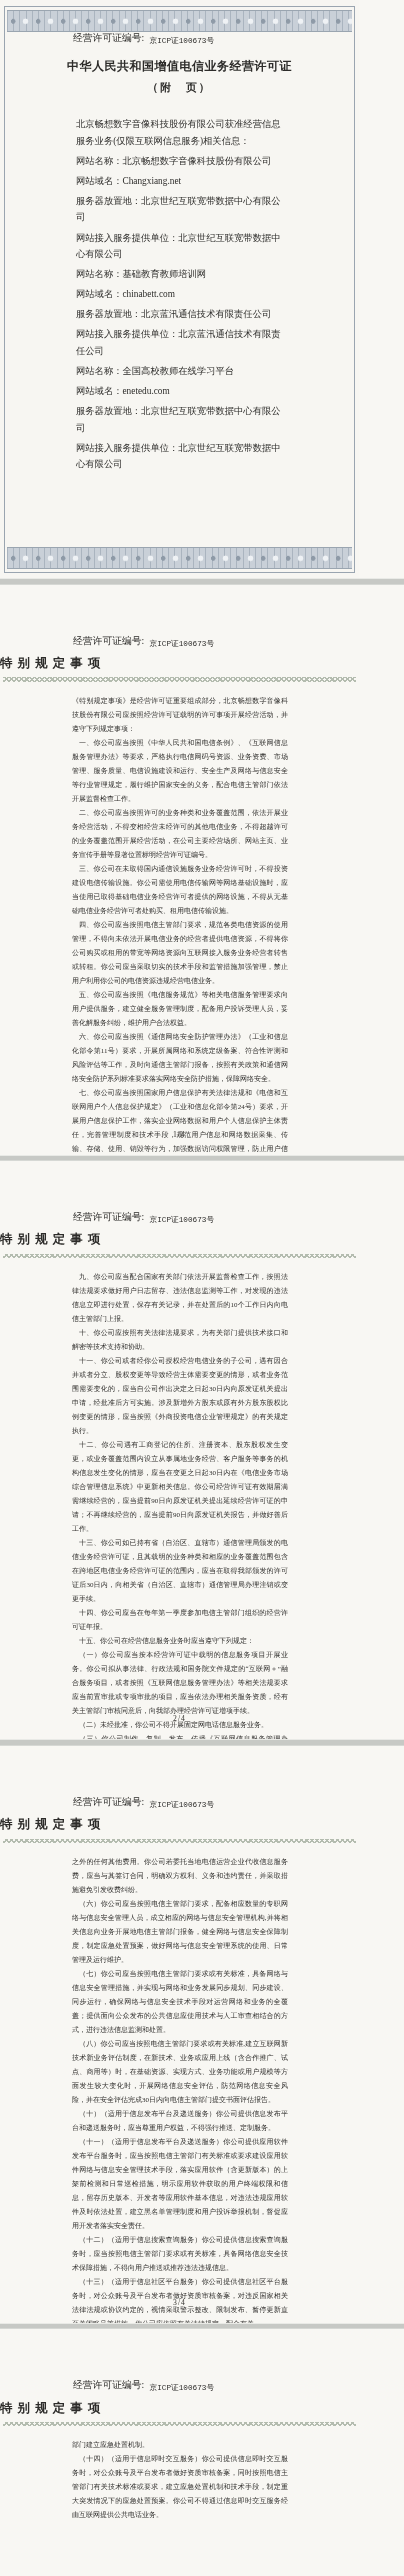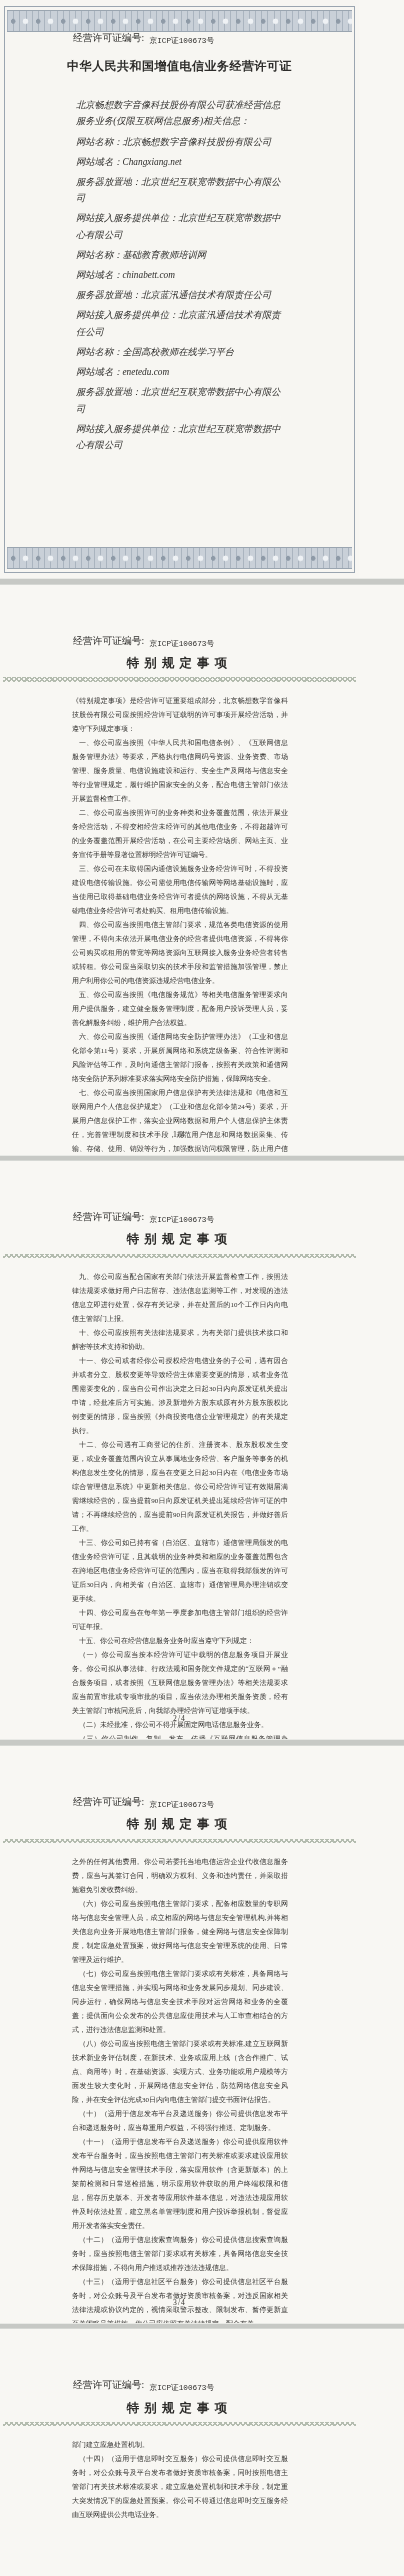--- a/index.html
+++ b/index.html
@@ -21,24 +21,24 @@
         border-top:1px solid #9aa5b0;border-bottom:1px solid #9aa5b0;}
   .band-top{top:2.6px;} .band-bottom{bottom:2.6px;}
 
   .num-row{padding:32px 15.5px 0 73px;font-size:9.8px;white-space:nowrap;}
   .num-label{font-weight:400;}
   .num-value{font-family:"Liberation Mono","DejaVu Sans Mono",monospace;font-size:7.7px;margin-left:5.2px;position:relative;top:2.1px;}
 
   .p1-title{margin:13.4px 10.3px 0;text-align:center;font-size:12px;font-weight:700;letter-spacing:0.5px;}
   .p1-sub{margin:5.2px 0 0;text-align:center;font-size:10.8px;font-weight:700;letter-spacing:2.1px;}
   .p1-body{margin:21.6px 71px 0 76px;font-size:9.3px;}
-  .p1-body p{margin:0 0 3.6px;line-height:16.5px;font-style:italic;}
+  .p1-body p{margin:0 0 3.6px;line-height:16.5px;}
 
   .sp .num-row{padding-top:50px;}
-  .sp-title{margin:7.2px 0 0;text-align:center;font-size:12.4px;font-weight:700;letter-spacing:5.2px;}
+  .sp-title{margin:7.2px 0 0;text-align:left;font-size:12.4px;font-weight:700;letter-spacing:5.2px;}
   .rule{margin:5.7px 3.1px 0;height:4.1px;opacity:.85;
         background:
           repeating-linear-gradient(45deg,#a9b2a4 0 1.5px,transparent 1.5px 3.6px),
           repeating-linear-gradient(-45deg,#a9b2a4 0 1.5px,transparent 1.5px 3.6px);}
   .sp-body{margin:12px 71px 0 72px;font-size:7px;line-height:14px;text-align:justify;color:#302f2d;}
   .sp-body p{margin:0;text-indent:1em;}
   .p2 .sp-body p:first-child,
   .p4 .sp-body p:first-child,
   .p5 .sp-body p:first-child{text-indent:0;}
   .folio{position:absolute;bottom:16px;left:0;right:0;text-align:center;font-size:7.7px;letter-spacing:1px;color:#34332f;}
@@ -50,20 +50,21 @@
 
   <section class="page p1">
     <div class="frame">
       <div class="band band-top"></div>
       <div class="band band-bottom"></div>
     </div>
     <div class="num-row">
       <span class="num-label">经营许可证编号:</span><span class="num-value">京ICP证100673号</span>
     </div>
     <h1 class="p1-title">中华人民共和国增值电信业务经营许可证</h1>
+    <h2 class="p1-sub">（附　页）</h2>
     <div class="p1-body">
         <p>北京畅想数字音像科技股份有限公司获准经营信息服务业务(仅限互联网信息服务)相关信息：</p>
         <p>网站名称：北京畅想数字音像科技股份有限公司</p>
         <p>网站域名：Changxiang.net</p>
         <p>服务器放置地：北京世纪互联宽带数据中心有限公司</p>
         <p>网站接入服务提供单位：北京世纪互联宽带数据中心有限公司</p>
         <p>网站名称：基础教育教师培训网</p>
         <p>网站域名：chinabett.com</p>
         <p>服务器放置地：北京蓝汛通信技术有限责任公司</p>
         <p>网站接入服务提供单位：北京蓝汛通信技术有限责任公司</p>

